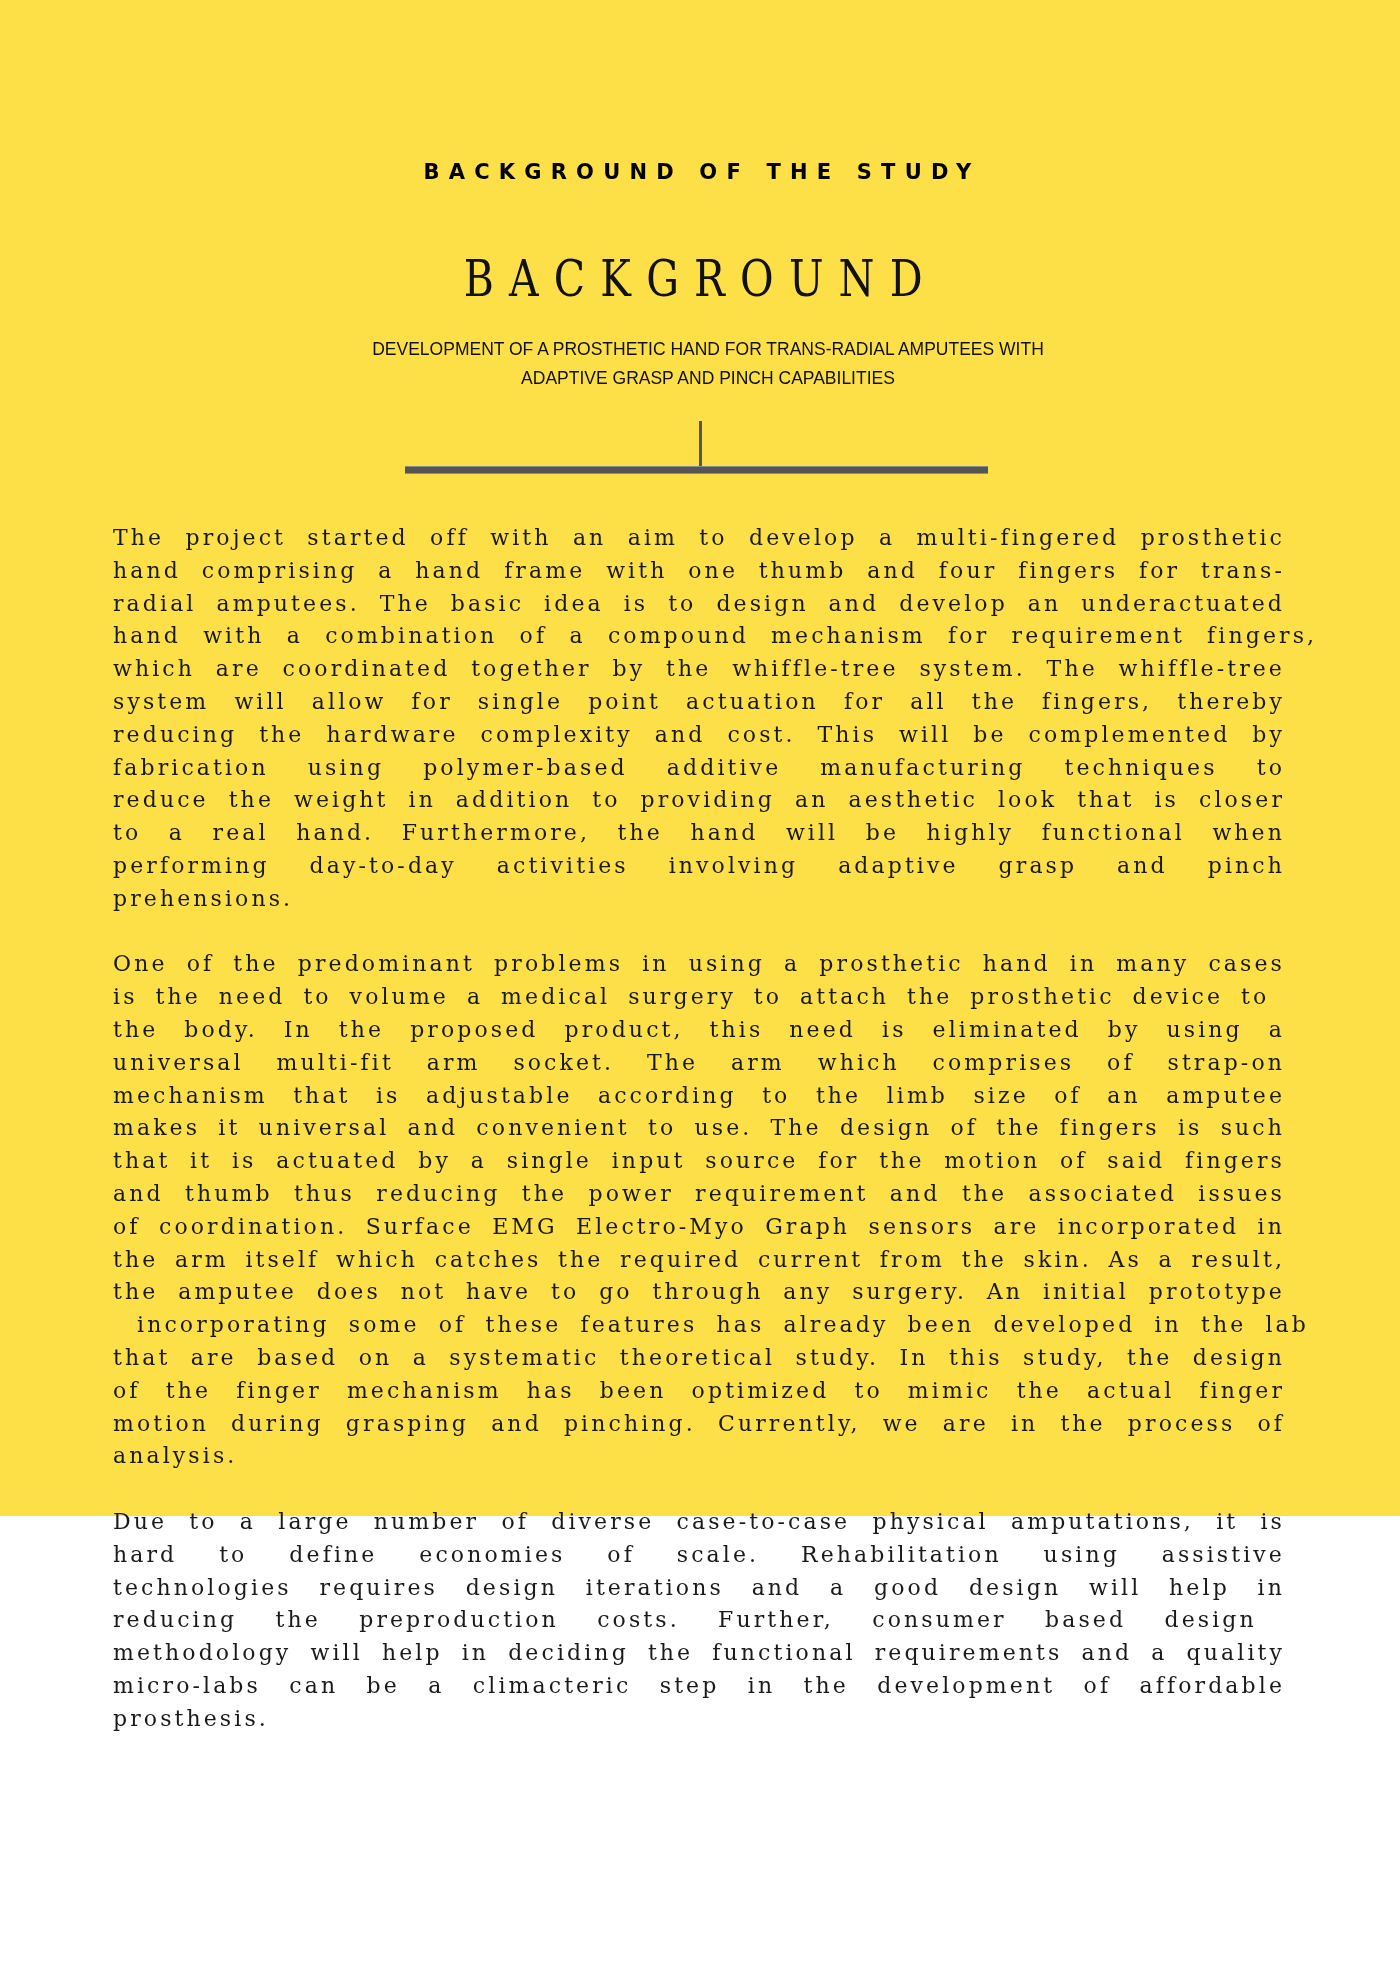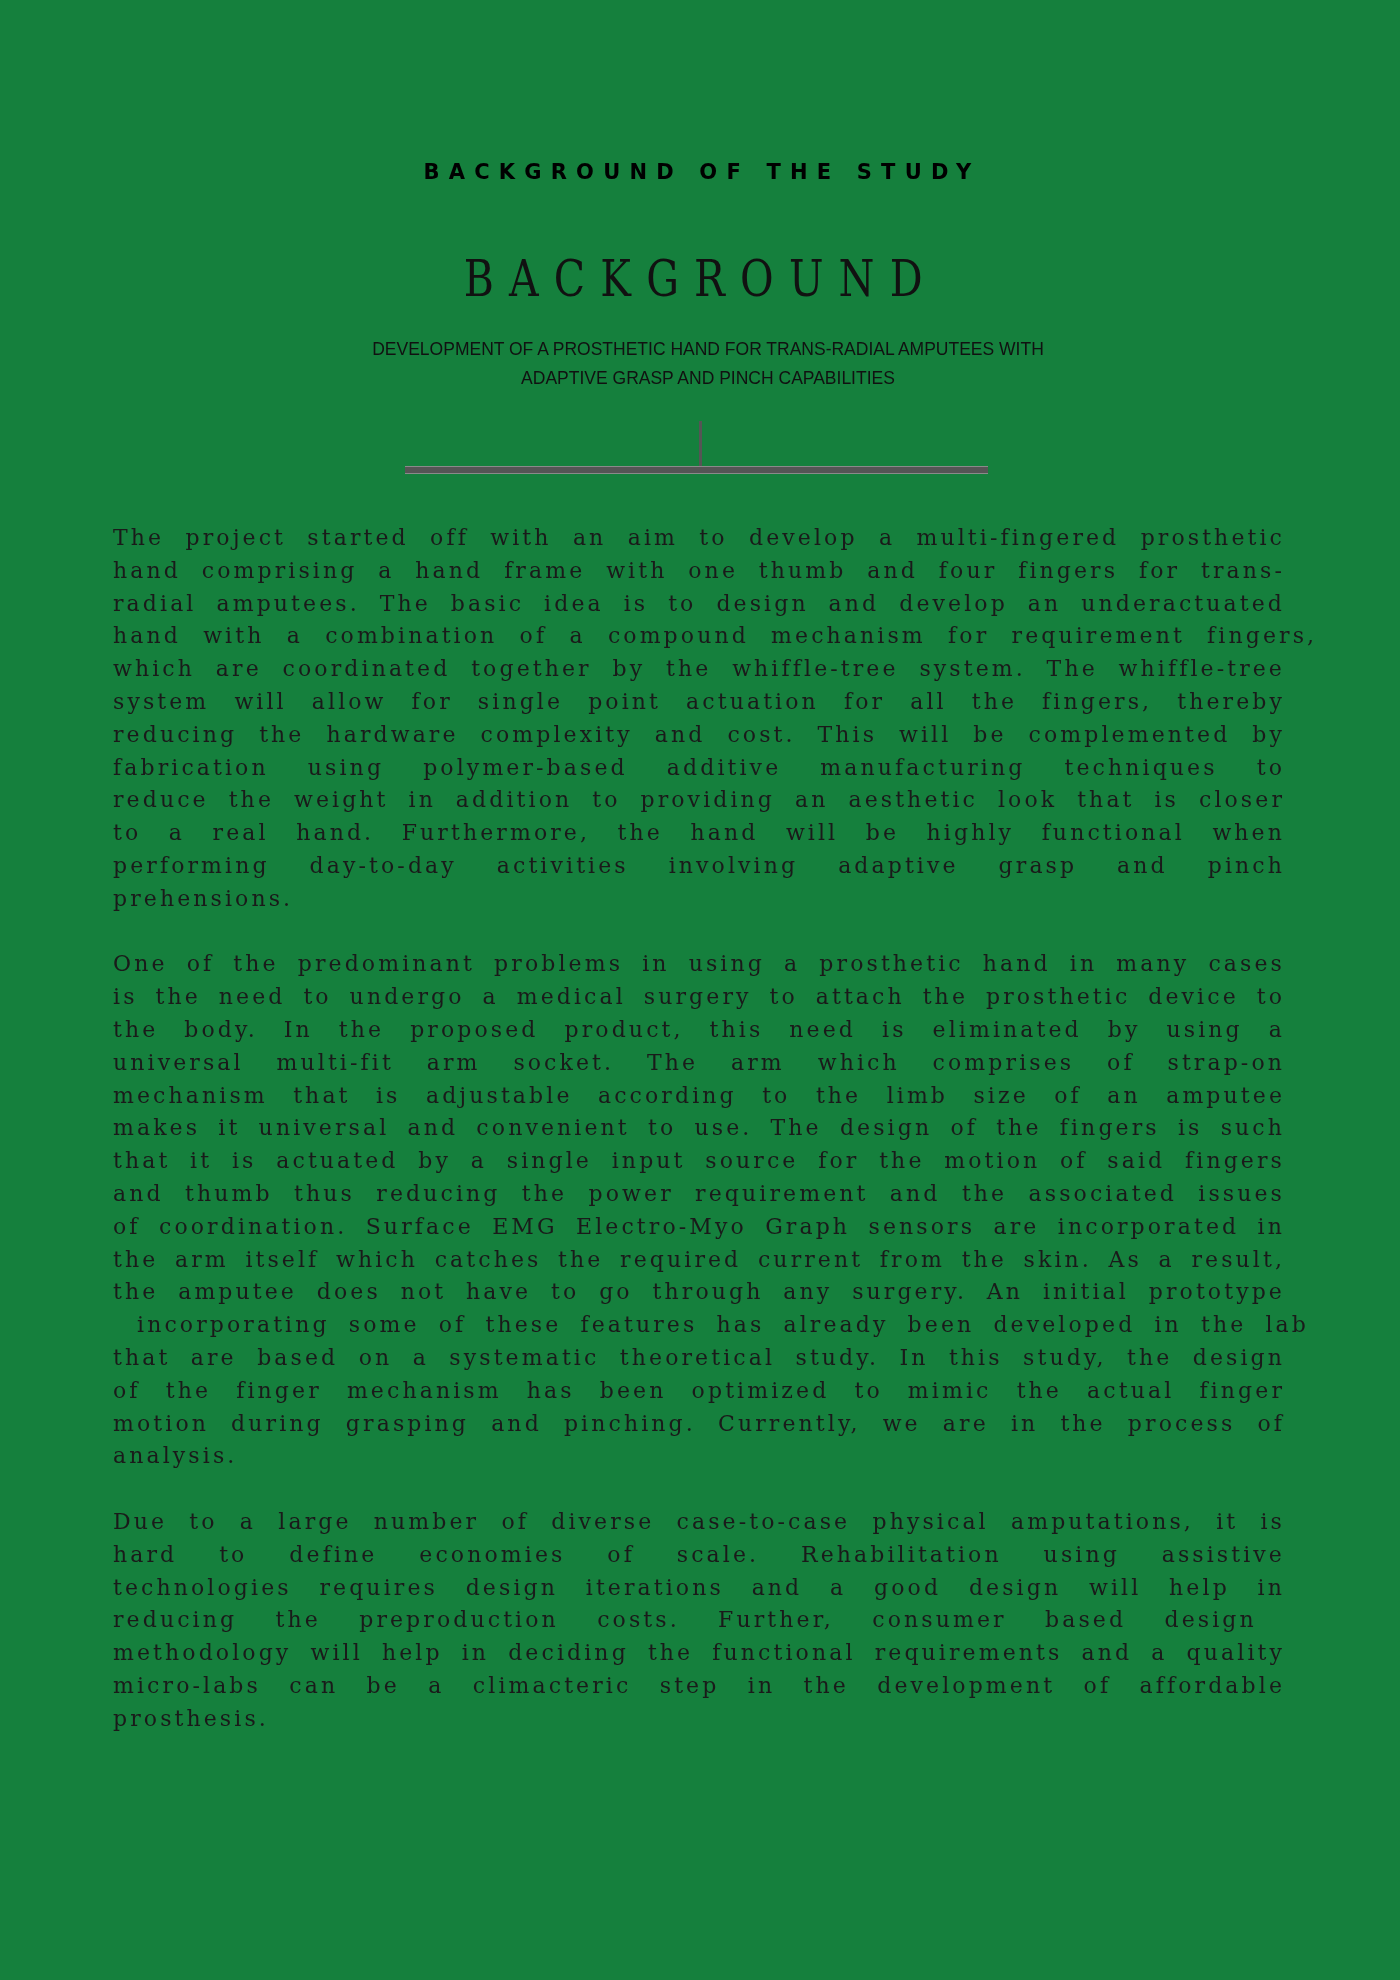--- a/index.html
+++ b/index.html
@@ -11,22 +11,22 @@
       width: 1400px;
       height: 1980px;
       position: relative;
       overflow: hidden;
       color: #1a1a1a;
     }
     .page {
       position: absolute;
       left: 0; top: 0;
       width: 1400px;
-      height: 1980px;
-      background: #15803d;
+      height: 1516px;
+      background: #fde047;
     }
     .kicker {
       position: absolute;
       top: 160px;
       left: 0;
       width: 1400px;
       text-align: center;
       font-family: "DejaVu Sans", sans-serif;
       font-weight: bold;
       font-size: 21px;
@@ -145,21 +145,21 @@
         <div class="line"><span class="lw" style="width: auto; word-spacing: 14.9659px;"><span>system will allow for single point actuation for all the fingers, thereby</span></span></div>
         <div class="line"><span class="lw" style="width: auto; word-spacing: 11.8531px;"><span>reducing the </span><span class="u">hardware complexity</span><span> and cost. This will be complemented by</span></span></div>
         <div class="line"><span class="lw" style="width: auto; word-spacing: 29.0104px;"><span>fabrication using </span><span class="u">polymer-based</span><span> additive manufacturing techniques to</span></span></div>
         <div class="line"><span class="lw" style="width: auto; word-spacing: 9.86198px;"><span>reduce the weight in addition to providing an aesthetic look that is closer</span></span></div>
         <div class="line"><span class="lw" style="width: auto; word-spacing: 17.4318px;"><span>to a real hand. Furthermore, the hand will be highly functional when</span></span></div>
         <div class="line"><span class="lw" style="width: auto; word-spacing: 29.8438px;"><span>performing day-to-day activities involving adaptive grasp and pinch</span></span></div>
         <div class="line last"><span class="lw" style="width: auto;"><span>prehensions.</span></span></div>
       </div>
       <div class="para">
         <div class="line"><span class="lw" style="width: auto; word-spacing: 9.01432px;"><span>One of the predominant problems in using a prosthetic hand in many cases</span></span></div>
-        <div class="line"><span class="lw" style="width: auto; word-spacing: 7.85096px;"><span>is the need to undergo a </span><span class="u">medical surgery</span><span> to attach the prosthetic device to</span></span></div>
+        <div class="line"><span class="lw" style="width: auto; word-spacing: 7.85096px;"><span>is the need to volume a </span><span class="u">medical surgery</span><span> to attach the prosthetic device to</span></span></div>
         <div class="line"><span class="lw" style="width: auto; word-spacing: 15.9154px;"><span>the body. In the proposed product, this need is eliminated by using a</span></span></div>
         <div class="line"><span class="lw" style="width: auto; word-spacing: 22.7795px;"><span>universal multi-fit arm socket. The arm which comprises of strap-on</span></span></div>
         <div class="line"><span class="lw" style="width: auto; word-spacing: 15.3381px;"><span>mechanism that is adjustable according to the limb size of an amputee</span></span></div>
         <div class="line"><span class="lw" style="width: auto; word-spacing: 8.11058px;"><span>makes it </span><span class="u">universal and convenient</span><span> to use. The design of the fingers is such</span></span></div>
         <div class="line"><span class="lw" style="width: auto; word-spacing: 9.66406px;"><span>that it is actuated by a single input source for the motion of said fingers</span></span></div>
         <div class="line"><span class="lw" style="width: auto; word-spacing: 11.2766px;"><span>and thumb thus reducing the </span><span class="u">power requirement</span><span> and the associated issues</span></span></div>
         <div class="line"><span class="lw" style="width: auto; word-spacing: 8.30208px;"><span>of coordination. Surface </span><span class="u">EMG Electro-Myo Graph sensors</span><span> are incorporated in</span></span></div>
         <div class="line"><span class="lw" style="width: auto; word-spacing: 6.54567px;"><span>the arm itself which catches the required current from the skin. As a result,</span></span></div>
         <div class="line"><span class="lw" style="width: auto; word-spacing: 9.74609px;"><span>the amputee does not have to go through any surgery. An </span><span class="u">initial prototype</span></span></div>
         <div class="line"><span class="lw" style="width: auto; word-spacing: 9.03267px; margin-left: 24px;"><span>incorporating some of these features has already been developed in the lab</span></span></div>

